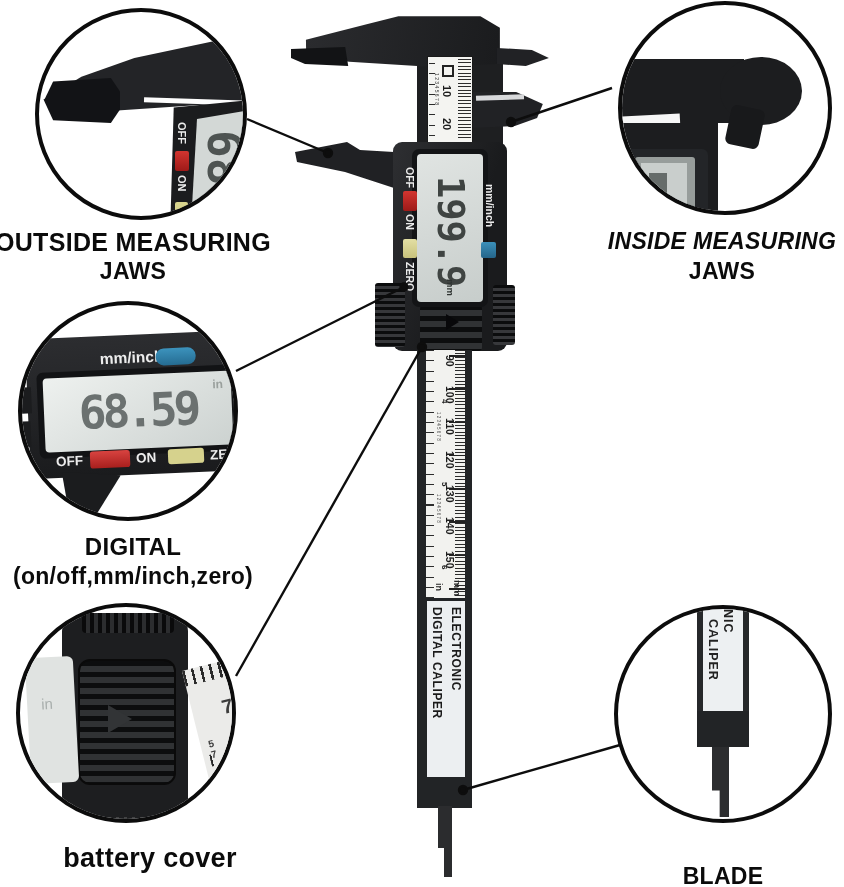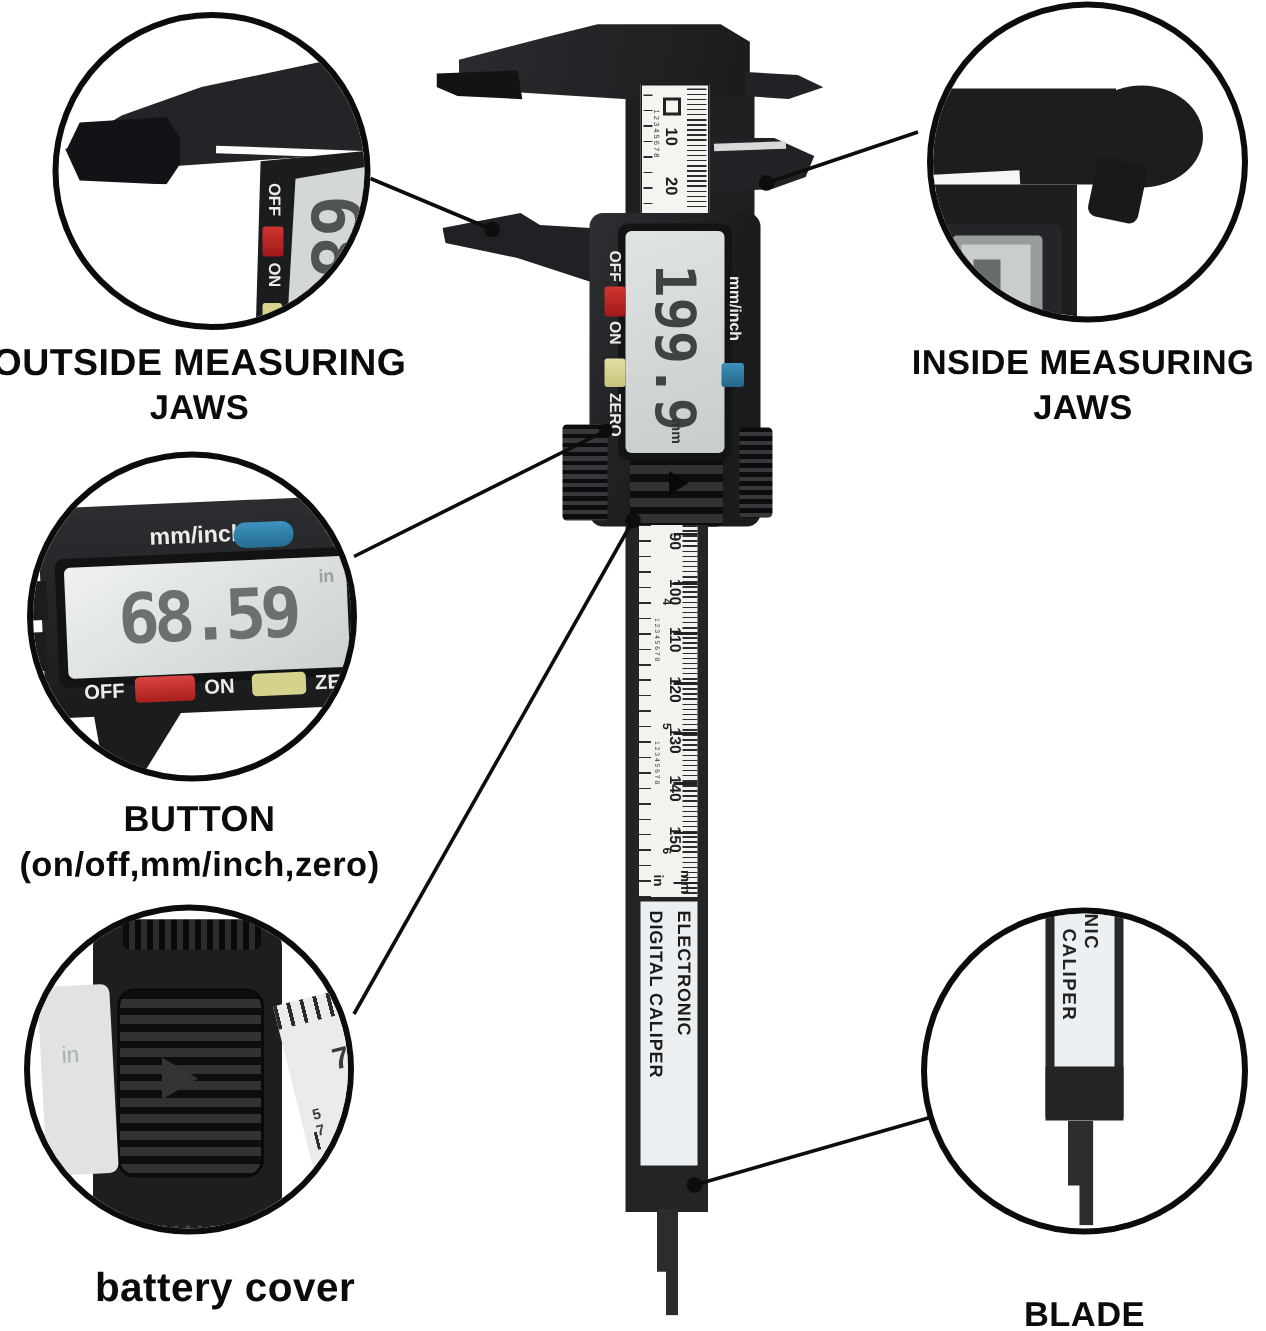--- a/index.html
+++ b/index.html
@@ -208,23 +208,23 @@
     <div class="abs vtext" style="left:103px;top:0px;font-size:12.5px;font-weight:bold;color:#222;letter-spacing:1px;">NIC</div>
     <div class="abs vtext" style="left:88px;top:10px;font-size:12.5px;font-weight:bold;color:#222;letter-spacing:1px;">CALIPER</div>
     <div class="abs" style="left:79px;top:102px;width:52px;height:36px;background:#222426;"></div>
     <div class="abs" style="left:94px;top:138px;width:17px;height:70px;background:#2c2d2f;
                 clip-path:polygon(0 0,100% 0,100% 100%,45% 100%,45% 62%,0 62%);"></div>
   </div>
 
   <div class="lbl" style="left:133px;top:228px;font-size:25px;">OUTSIDE MEASURING</div>
   <div class="lbl" style="left:133px;top:258px;font-size:23px;">JAWS</div>
 
-  <div class="lbl" style="left:722px;top:228px;font-size:23px;">INSIDE MEASURING</div>
+  <div class="lbl" style="left:722px;top:228px;font-size:23px;font-style:italic;">INSIDE MEASURING</div>
   <div class="lbl" style="left:722px;top:258px;font-size:23px;">JAWS</div>
 
-  <div class="lbl" style="left:133px;top:533px;font-size:24px;">BUTTON</div>
+  <div class="lbl" style="left:133px;top:533px;font-size:24px;">DIGITAL</div>
   <div class="lbl" style="left:133px;top:563px;font-size:23px;">(on/off,mm/inch,zero)</div>
 
   <div class="lbl" style="left:150px;top:843px;font-size:27px;">battery cover</div>
 
   <div class="lbl" style="left:723px;top:863px;font-size:23px;">BLADE</div>
 
 </div>
 
 </body></html>

